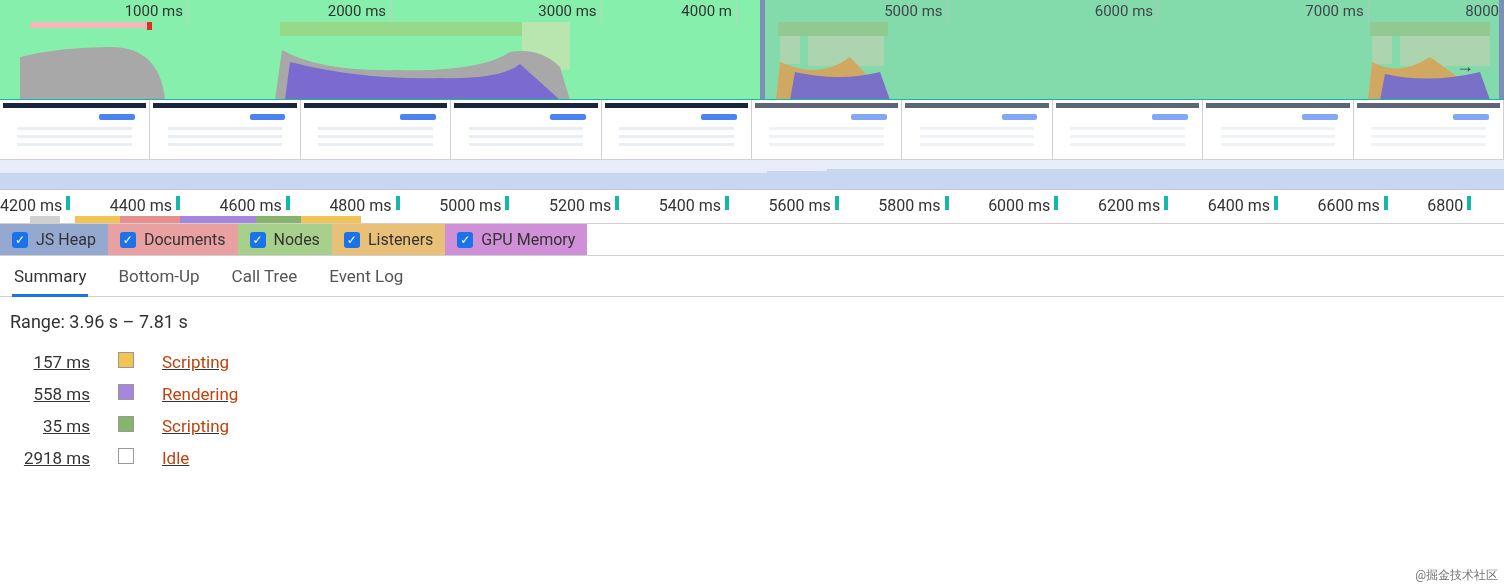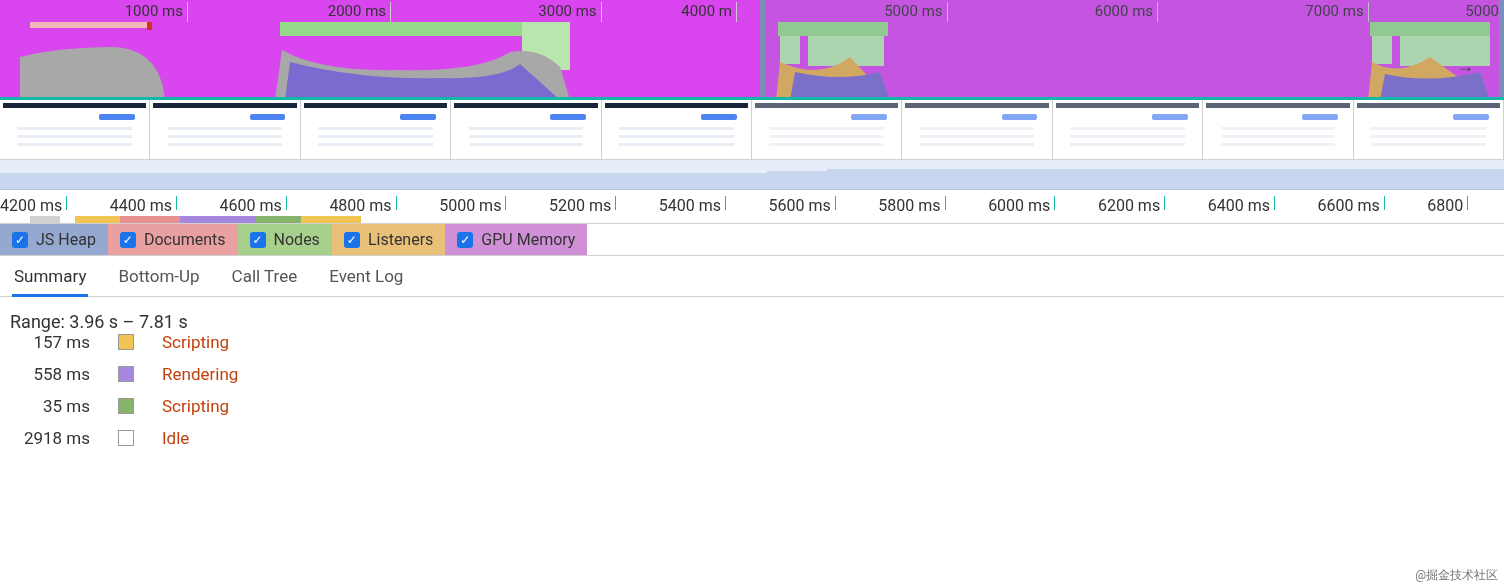--- a/index.html
+++ b/index.html
@@ -1,19 +1,19 @@
 <!DOCTYPE html>
 <html><head>
 <meta charset="utf-8">
 <style>
   * { box-sizing: border-box; margin: 0; padding: 0; }
   body { font-family: -apple-system, BlinkMacSystemFont, "Segoe UI", Roboto, sans-serif; font-size: 14px; color: #333; background: #fff; width: 1504px; }
   
   
-  .overview { position: relative; height: 100px; background: #d946ef; border-bottom: 3px solid #14b8a6; }
+  .overview { position: relative; height: 100px; background: #86efac; border-bottom: 1px solid #14b8a6; }
   .overview-ticks { position: absolute; top: 0; width: 100%; height: 20px; }
   .overview-tick { position: absolute; top: 2px; font-size: 15px; color: #333; border-right: 1px solid #ccc; height: 20px; padding-right: 4px; text-align: right; }
   .overview-activity { position: absolute; top: 22px; bottom: 0; width: 100%; }
   .selection-mask { position: absolute; top: 0; bottom: 0; background: rgba(120,140,170,0.2); border-left: 5px solid #7b8fb8; border-right: 5px solid #7b8fb8; }
   .red-bar { position: absolute; top: 22px; height: 6px; background: #f3b7b7; }
   .red-marker { position: absolute; top: 22px; width: 5px; height: 8px; background: #d93025; }
   
   
   .filmstrip { display: flex; height: 60px; border-bottom: 1px solid #d0d0d0; background: #fff; overflow: hidden; }
   .frame { flex: 1; border-right: 1px solid #d0d0d0; background: #fff; padding: 3px; min-width: 0; }
@@ -21,66 +21,66 @@
   .frame-inner::before { content:""; position:absolute; right:8%; top:20%; width:25%; height:12%; background:#4d82f1; border-radius:2px; }
   .frame-inner::after { content:""; position:absolute; left:10%; top:45%; width:80%; height:40%; background:repeating-linear-gradient(to bottom,#e9eef5 0 3px,transparent 3px 8px); }
   .frame.faded .frame-inner { opacity: 0.7; }
   
   
   .memory-strip { position: relative; height: 30px; background: #e7eef9; border-bottom: 1px solid #c0c8d8; }
   .mem-step { position:absolute; background:#c8d7ef; bottom:0; }
   
   
   .detail-timeline { height: 34px; position: relative; border-bottom: 1px solid #d0d0d0; background: #fff; }
-  .detail-tick { position: absolute; top: 6px; font-size: 16px; color: #333; border-right:1px solid #14b8a6; height:14px; padding-right:4px; text-align:right;}
+  .detail-tick { position: absolute; top: 6px; font-size: 16px; color: #333; border-right:4px solid #14b8a6; height:14px; padding-right:4px; text-align:right;}
   .flame-strip { position:absolute; top:26px; left:0; height:7px; width:100%; }
   .flame-bit { position:absolute; height:7px; top:0; }
   
   
   .mem-checks { display: flex; height: 32px; border-bottom: 1px solid #d0d0d0; }
   .mem-check { display: flex; align-items: center; padding: 0 12px; font-size: 16px; gap: 8px; }
   .mem-check.js   { background: #94a8d0; }
   .mem-check.doc  { background: #e8a0a0; }
   .mem-check.node { background: #a8d08d; }
   .mem-check.lis  { background: #e8c078; }
   .mem-check.gpu  { background: #d090d8; }
   .cb { width:16px; height:16px; background:#1a73e8; border-radius:3px; display:flex; align-items:center; justify-content:center; color:#fff; font-size:12px; }
   
   
   .tabs { display: flex; gap: 28px; padding: 6px 12px 0; border-bottom: 1px solid #d0d0d0; font-size: 17px; color: #555; }
   .tab { padding: 4px 2px 8px; cursor: pointer; }
   .tab.active { color: #333; border-bottom: 3px solid #1a73e8; margin-bottom: -1px; }
   
   
   .summary { padding: 14px 0 0 10px; }
-  .range { font-size: 18px; color: #333; }
+  .range { font-size: 18px; color: #333; margin-bottom: 20px; }
   .summary-body { display: flex; gap: 60px; }
   .donut-wrap { position: relative; width: 200px; height: 200px; display:flex; align-items:center; justify-content:center; }
   .donut-total { position: absolute; font-size: 18px; font-weight: 600; color: #333; }
   .legend { display: flex; flex-direction: column; gap: 12px; font-size: 17px; }
-  .legend-row { display: flex; align-items: center; gap: 28px; }
+  .legend-row { display: flex; gap: 28px; text-decoration: underline; }
   .legend-val { width: 80px; text-align: right; color: #333; }
   .swatch { width: 16px; height: 16px; border: 1px solid #999; }
   .legend-name { color: #c2410c; }
   
   .watermark { position: fixed; right: 6px; bottom: 4px; font-size: 12px; color: #737373; }
 </style>
 </head>
 <body>
 
 <div class="overview">
   <div class="overview-ticks">
     <span class="overview-tick" style="right:87.5%">1000 ms</span>
     <span class="overview-tick" style="right:74%">2000 ms</span>
     <span class="overview-tick" style="right:60%">3000 ms</span>
     <span class="overview-tick" style="right:51%">4000 m</span>
     <span class="overview-tick" style="right:37%">5000 ms</span>
     <span class="overview-tick" style="right:23%">6000 ms</span>
     <span class="overview-tick" style="right:9%">7000 ms</span>
-    <span class="overview-tick" style="right:0%">5000</span>
+    <span class="overview-tick" style="right:0%">8000</span>
   </div>
   <div class="red-bar" style="left:2%; width:8%;"></div>
   <div class="red-marker" style="left:9.8%"></div>
   <div class="red-marker" style="left:54.3%"></div>
   <div class="red-marker" style="left:93.8%"></div>
   <div class="overview-activity">
 
     <svg style="position:absolute;top:0;left:0;width:100%;height:100%">
       <path d="M 20 78 L 20 35 Q 60 25 110 25 Q 160 25 165 78 Z" fill="#a8a8a8"></path>
       <rect x="280" y="0" width="290" height="14" fill="#96d98b"></rect>

